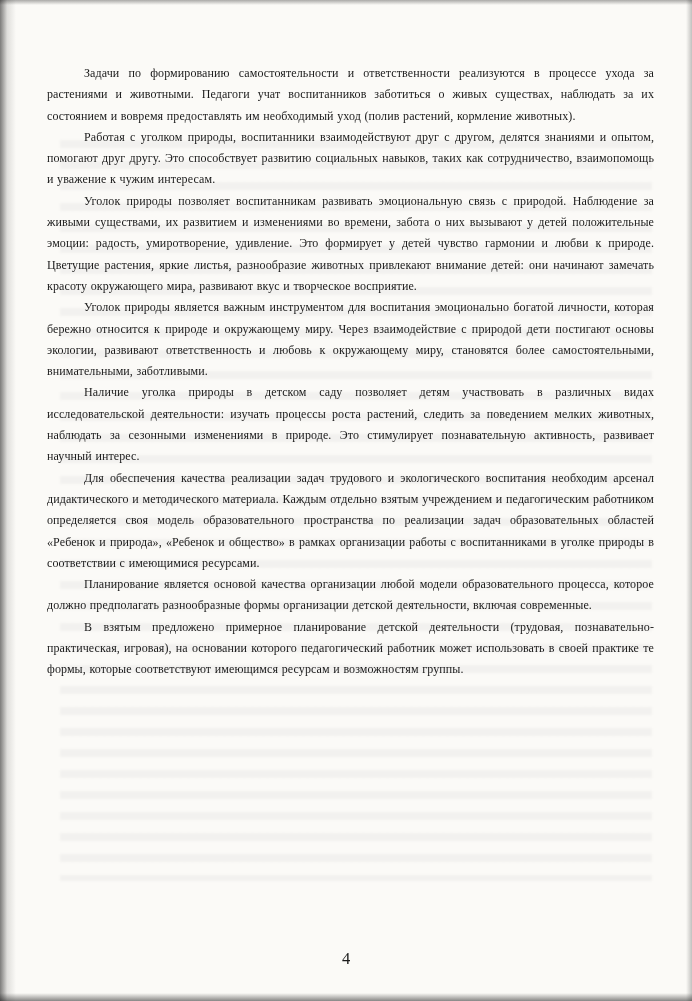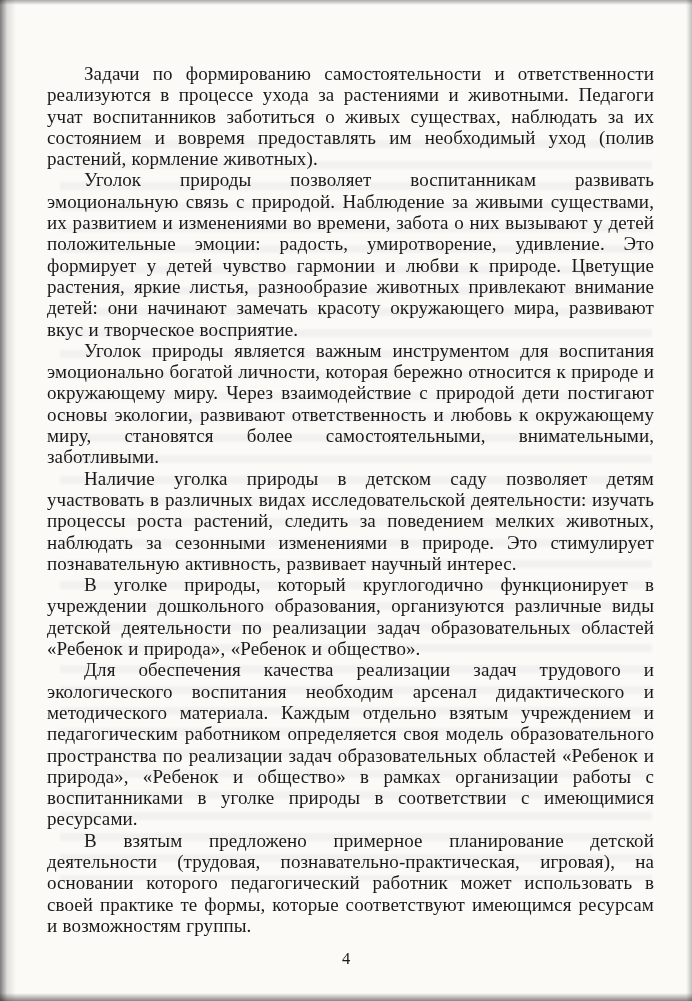--- a/index.html
+++ b/index.html
@@ -67,21 +67,21 @@
     pointer-events: none;
     z-index: 1;
   }
   .text-block {
     position: relative;
     z-index: 2;
     padding: 63px 38px 0 47px;
   }
   .text-block p {
     margin: 0;
-    font-size: 19px;
+    font-size: 12px;
     line-height: 21.3px;
     text-align: justify;
     text-indent: 37px;
     letter-spacing: 0.1px;
     word-spacing: 0.5px;
     hyphens: auto;
     -webkit-hyphens: auto;
   }
   .page-number {
     position: relative;
@@ -98,22 +98,23 @@
 </head>
 <body>
 
 <div class="page">
   <div class="edge-top"></div>
   <div class="edge-right"></div>
   <div class="bleed-through"></div>
 
   <div class="text-block">
     <p lang="ru">Задачи по формированию самостоятельности и ответственности реализуются в процессе ухода за растениями и животными. Педагоги учат воспитанников заботиться о живых существах, наблюдать за их состоянием и вовремя предоставлять им необходимый уход (полив растений, кормление животных).</p>
+    <p lang="ru">Работая с уголком природы, воспитанники взаимодействуют друг с другом, делятся знаниями и опытом, помогают друг другу. Это способствует развитию социальных навыков, таких как сотрудничество, взаимопомощь и уважение к чужим интересам.</p>
     <p lang="ru">Уголок природы позволяет воспитанникам развивать эмоциональную связь с природой. Наблюдение за живыми существами, их развитием и изменениями во времени, забота о них вызывают у детей положительные эмоции: радость, умиротворение, удивление. Это формирует у детей чувство гармонии и любви к природе. Цветущие растения, яркие листья, разнообразие животных привлекают внимание детей: они начинают замечать красоту окружающего мира, развивают вкус и творческое восприятие.</p>
     <p lang="ru">Уголок природы является важным инструментом для воспитания эмоционально богатой личности, которая бережно относится к природе и окружающему миру. Через взаимодействие с природой дети постигают основы экологии, развивают ответственность и любовь к окружающему миру, становятся более самостоятельными, внимательными, заботливыми.</p>
     <p lang="ru">Наличие уголка природы в детском саду позволяет детям участвовать в различных видах исследовательской деятельности: изучать процессы роста растений, следить за поведением мелких животных, наблюдать за сезонными изменениями в природе. Это стимулирует познавательную активность, развивает научный интерес.</p>
-    <p lang="ru">В уголке природы, который круглогодично функционирует в учреждении дошкольного образования, организуются различные виды детской деятельности по реализации задач образовательных областей «Ребенок и природа», «Ребенок и общество».</p>
     <p lang="ru">Для обеспечения качества реализации задач трудового и экологического воспитания необходим арсенал дидактического и методического материала. Каждым отдельно взятым учреждением и педагогическим работником определяется своя модель образовательного пространства по реализации задач образовательных областей «Ребенок и природа», «Ребенок и общество» в рамках организации работы с воспитанниками в уголке природы в соответствии с имеющимися ресурсами.</p>
+    <p lang="ru">Планирование является основой качества организации любой модели образовательного процесса, которое должно предполагать разнообразные формы организации детской деятельности, включая современные.</p>
     <p lang="ru">В взятым предложено примерное планирование детской деятельности (трудовая, познавательно-практическая, игровая), на основании которого педагогический работник может использовать в своей практике те формы, которые соответствуют имеющимся ресурсам и возможностям группы.</p>
   </div>
 
   <div class="page-number">4</div>
 </div>
 
 </body></html>

